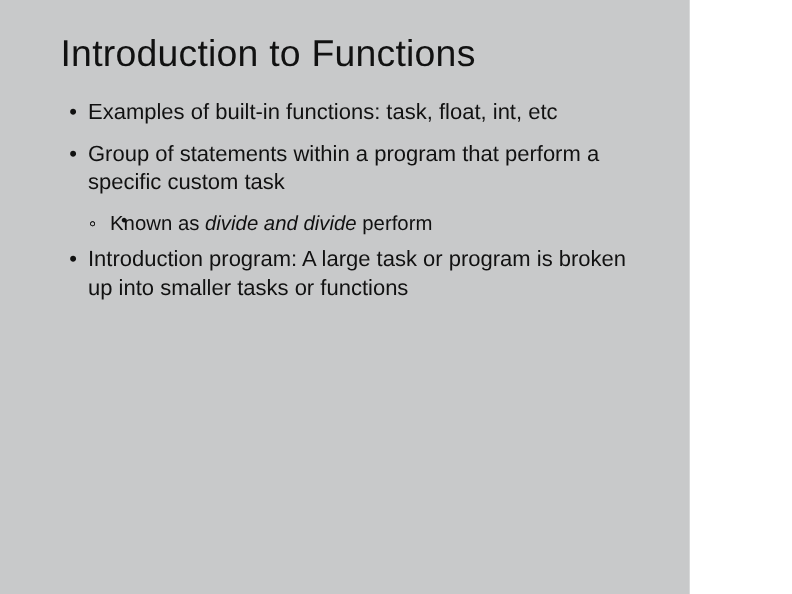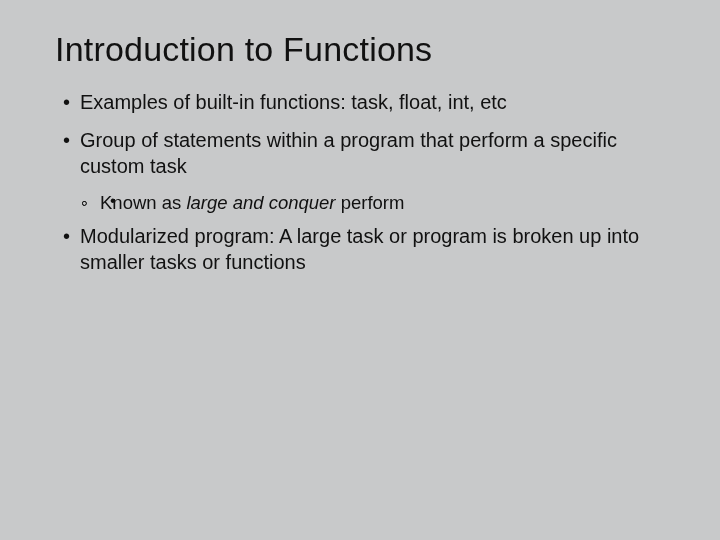--- a/index.html
+++ b/index.html
@@ -4,21 +4,21 @@
 <style>
   html, body {
     margin: 0;
     padding: 0;
     width: 720px;
     height: 540px;
     overflow: hidden;
     font-family: Arial, Helvetica, sans-serif;
   }
   .slide {
-    width: 720px;
+    width: 627px;
     height: 540px;
     background: #c8c9ca;
     box-sizing: border-box;
     padding: 30px 50px 0 55px;
     color: #111;
   }
   .title {
     font-size: 34px;
     font-weight: 400;
     margin: 0 0 20px 0;
@@ -87,22 +87,22 @@
     <div class="b2">
       <span class="ring">◦</span>
     </div>
 
     <div class="b3">
       <span class="dot">•</span>
     </div>
 
     <div class="b2">
       <span class="ring">◦</span>
-      <span>Known as </span><span class="italic">large and conquer</span><span> perform</span>
+      <span>Known as </span><span class="italic">divide and divide</span><span> perform</span>
     </div>
 
     <div class="b1">
       <span class="dot">•</span>
-      <span>Modularized program: A large task or program is broken up into smaller tasks or functions</span>
+      <span>Introduction program: A large task or program is broken up into smaller tasks or functions</span>
     </div>
 
   </div>
 </div>
 
 </body></html>

